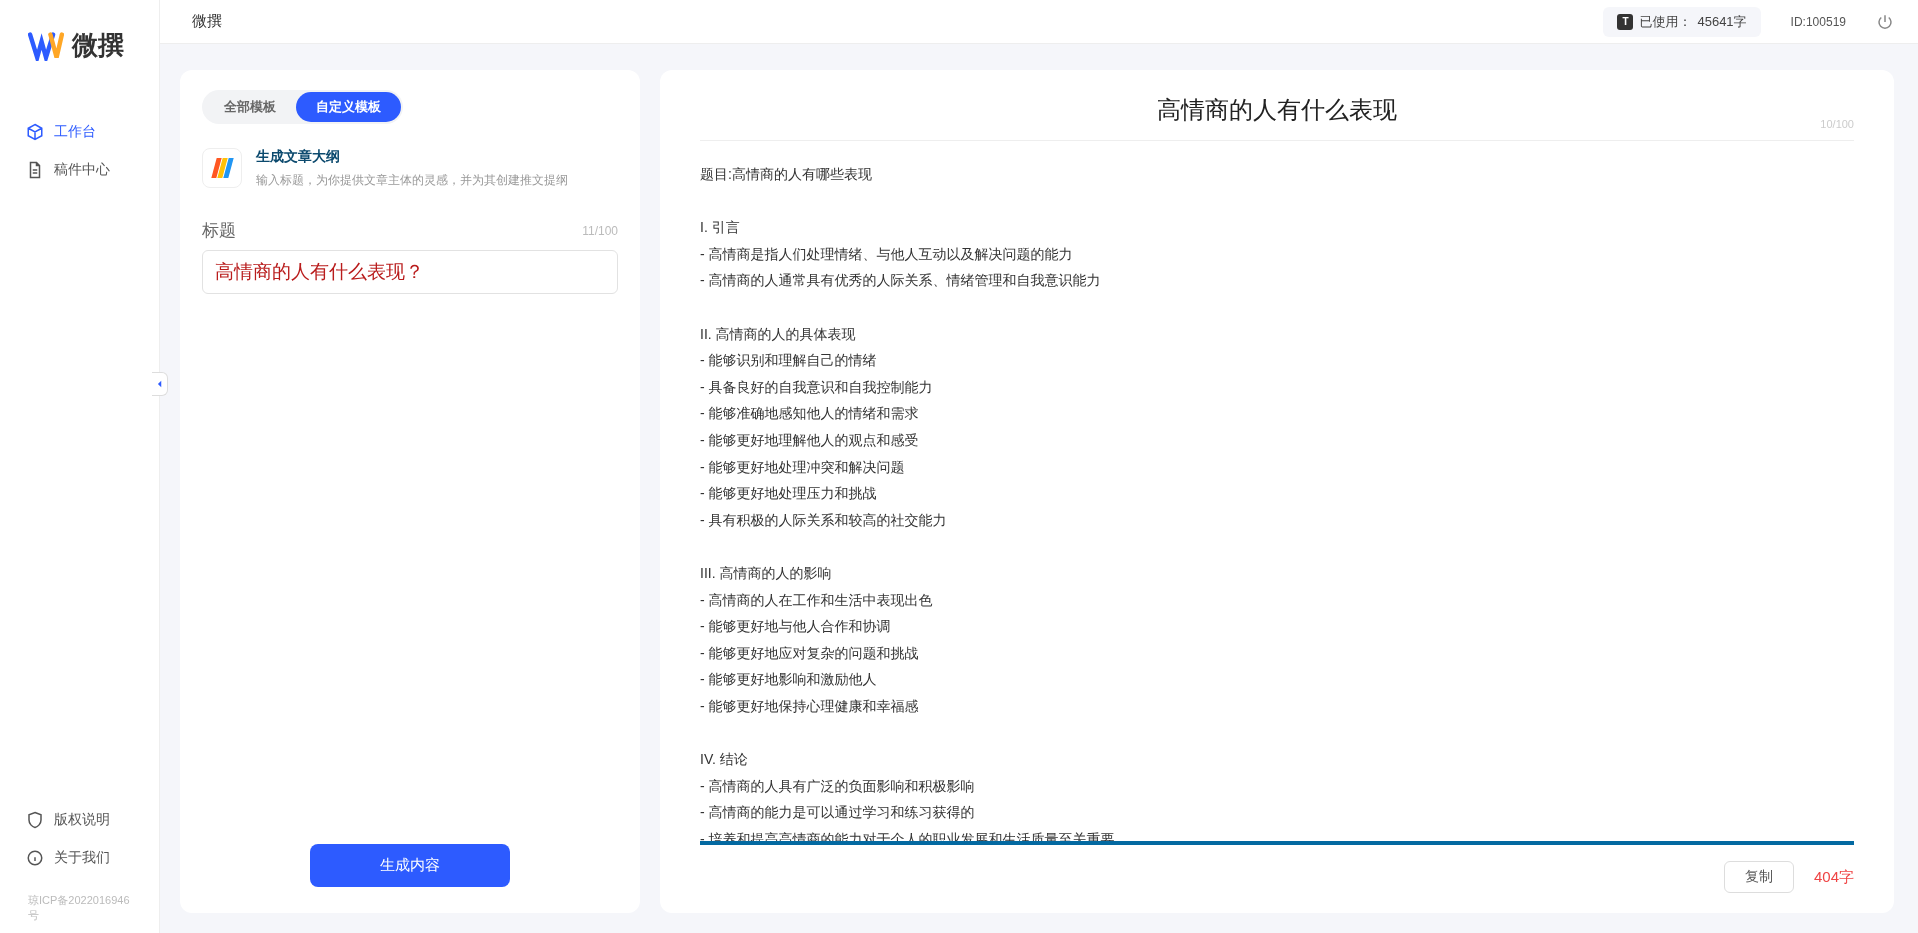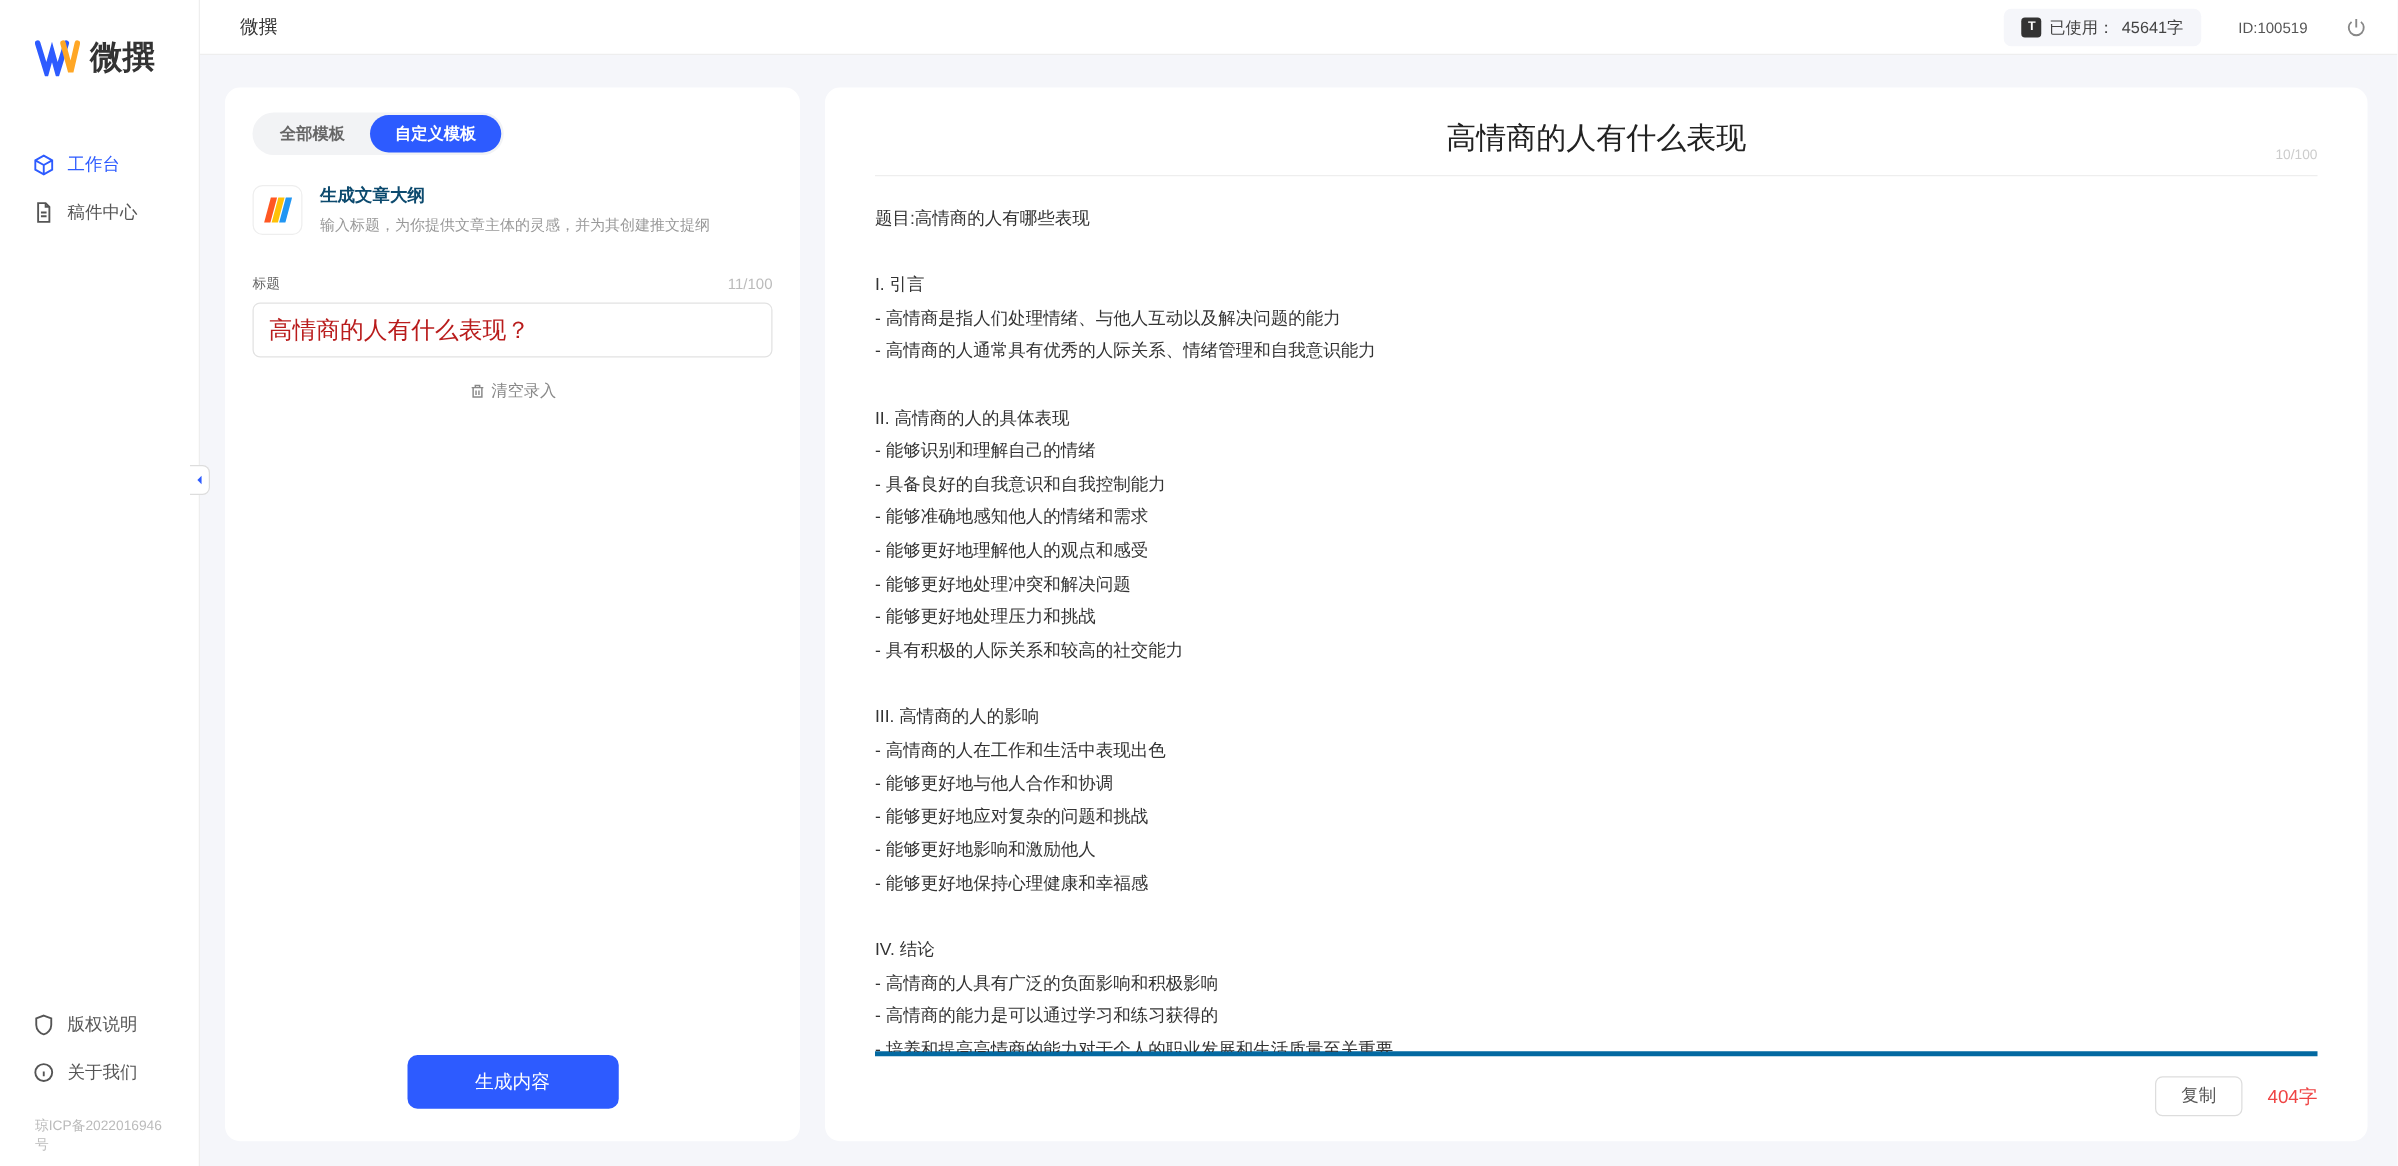--- a/index.html
+++ b/index.html
@@ -208,21 +208,21 @@
     .form-section {
       margin-top: 30px;
     }
     .form-label-row {
       display: flex;
       justify-content: space-between;
       align-items: center;
       margin-bottom: 8px;
     }
     .form-label {
-      font-size: 11px;
+      font-size: 17px;
       color: #666;
     }
     .form-count {
       font-size: 12px;
       color: #bbb;
     }
     .form-input {
       width: 100%;
       padding: 10px 12px;
       border: 1px solid #e2e2e2;
@@ -247,21 +247,21 @@
     }
     .generate-btn {
       margin-top: auto;
       background: #2d5bff;
       color: #fff;
       border: none;
       border-radius: 8px;
       padding: 12px;
       font-size: 15px;
       cursor: pointer;
-      width: 169px;
+      width: 200px;
       align-self: center;
       margin-bottom: 6px;
     }
     
     .right-panel {
       flex: 1;
       background: #fff;
       border-radius: 12px;
       padding: 24px 40px 20px 40px;
       display: flex;
@@ -432,26 +432,20 @@
         </div>
 
         <div class="form-section">
           <div class="form-label-row">
             <span class="form-label">标题</span>
             <span class="form-count">11/100</span>
           </div>
           <input class="form-input" type="text" value="高情商的人有什么表现？" style="">
         </div>
 
-        <div class="clear-btn">
-          <svg viewBox="0 0 24 24" fill="none" stroke="currentColor" stroke-width="2">
-            <path d="M4 7 L20 7 M9 7 L9 4 L15 4 L15 7 M6 7 L6 20 L18 20 L18 7 M10 11 L10 17 M14 11 L14 17"></path>
-          </svg>
-          <span>清空录入</span>
-        </div>
 
         <button class="generate-btn">生成内容</button>
       </div>
 
       <div class="right-panel">
         <div class="right-header">
           <div class="right-title">高情商的人有什么表现</div>
           <div class="right-count">10/100</div>
         </div>
         <div class="right-body">题目:高情商的人有哪些表现

